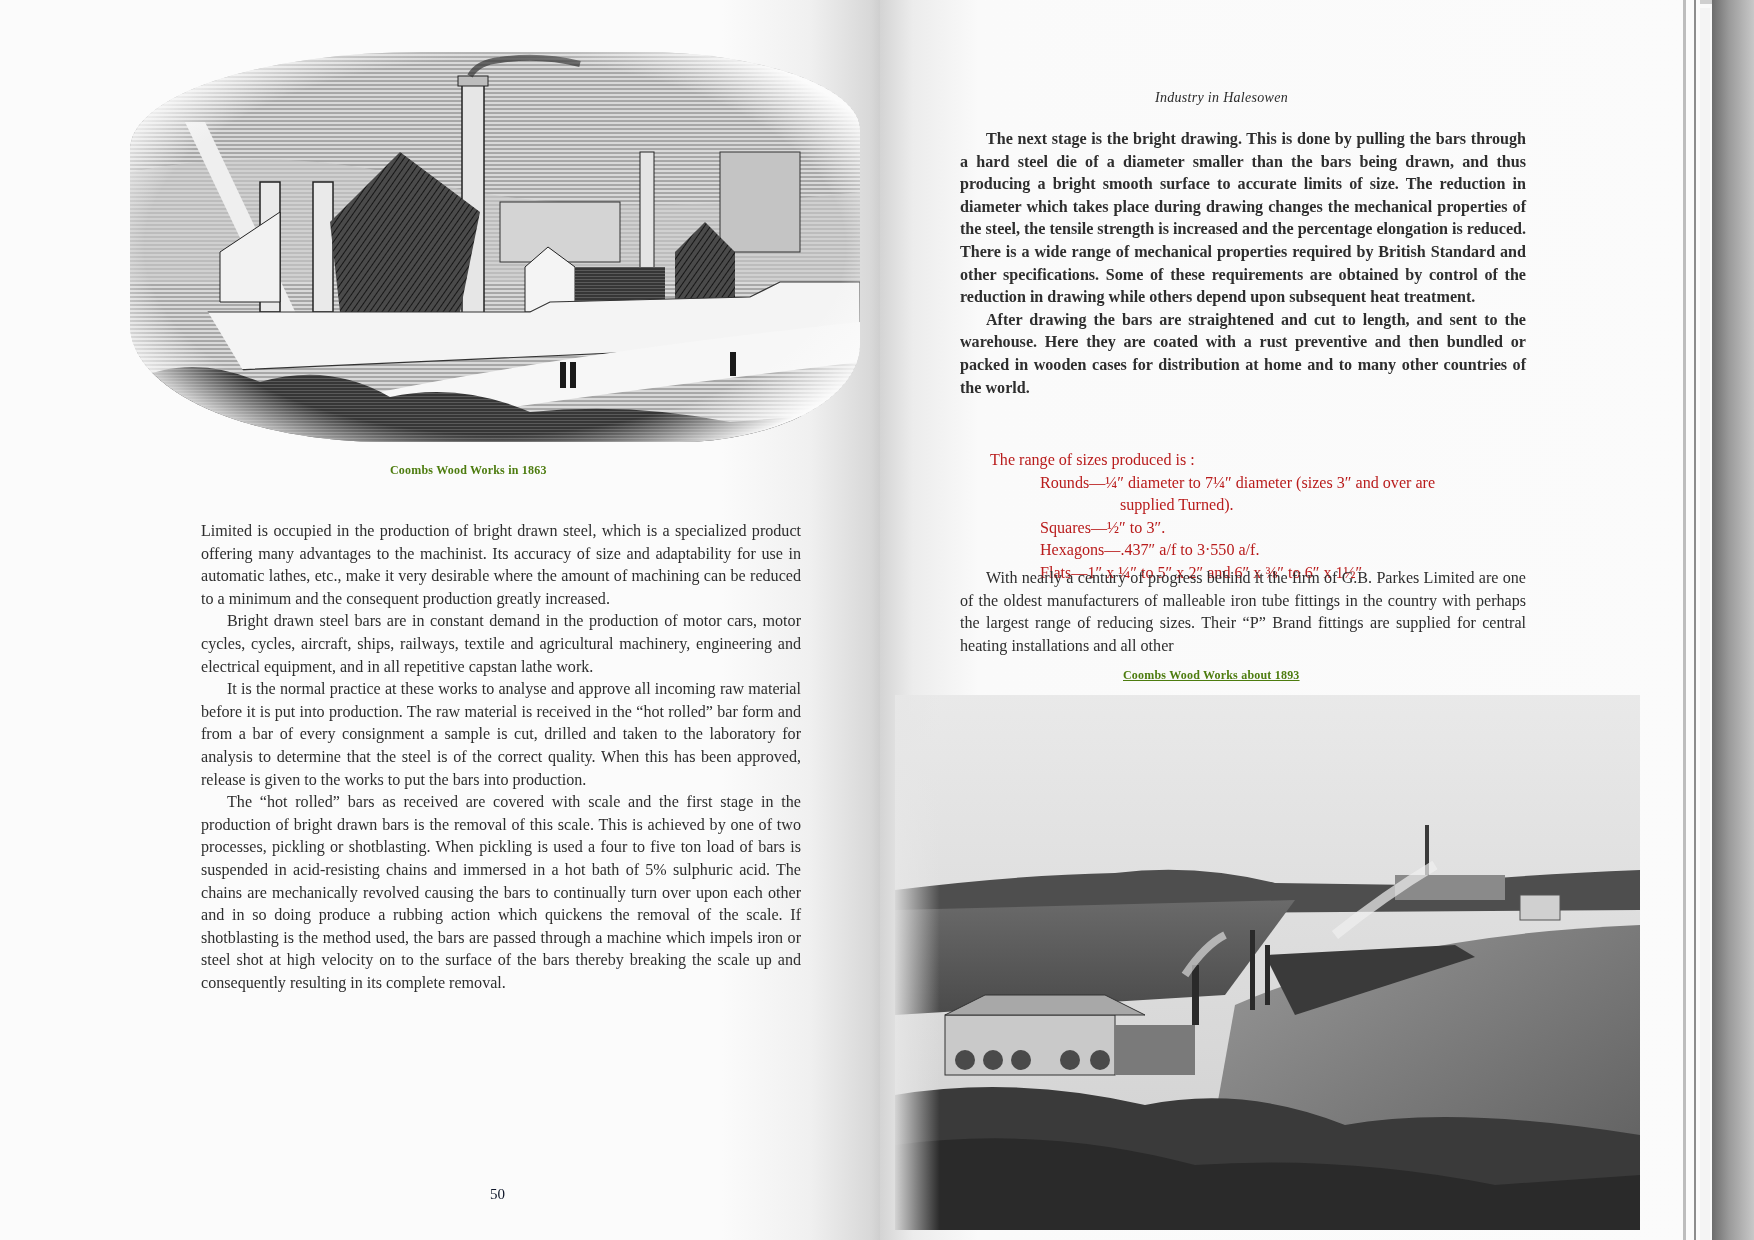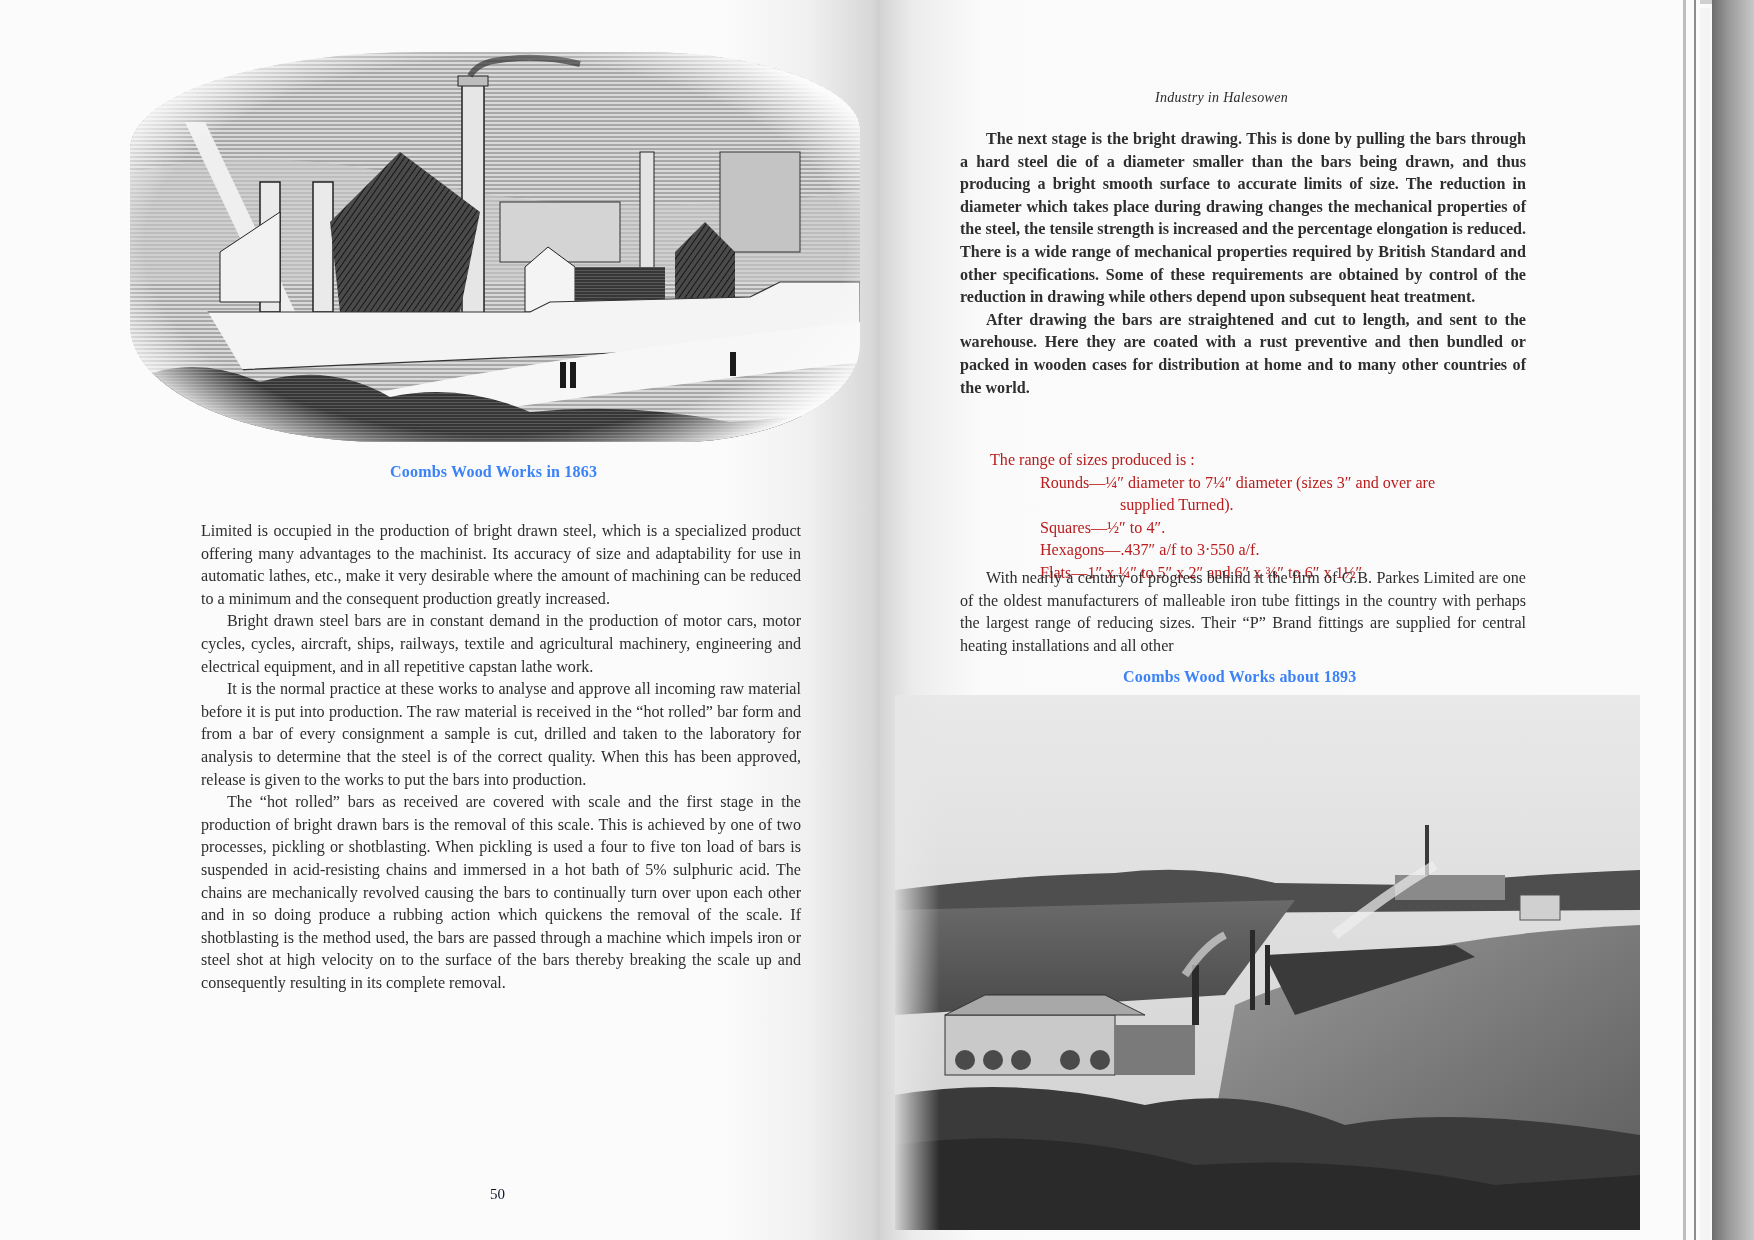--- a/index.html
+++ b/index.html
@@ -29,24 +29,24 @@
   
   .engraving {
     position: absolute; left: 130px; top: 52px; width: 730px; height: 390px;
     border-radius: 40% 30% 25% 35% / 25% 20% 25% 30%;
     overflow: hidden;
   }
   .engraving svg { width: 100%; height: 100%; display: block; }
 
   .caption {
     position: absolute; font-family: "Liberation Serif", serif; font-weight: bold;
-    font-size: 16px; color: #3b82f6; letter-spacing: 0.2px; white-space: nowrap;
+    font-size: 12px; color: #4d7c0f; letter-spacing: 0.2px; white-space: nowrap;
   }
   .caption-left { left: 390px; top: 463px; }
-  .caption-right { left: 1123px; top: 668px; }
+  .caption-right { left: 1123px; top: 668px; text-decoration: underline; }
 
   .running-head {
     position: absolute; left: 1155px; top: 90px; font-style: italic;
     font-size: 14px; letter-spacing: 0.3px; color: #2a2a2a;
   }
 
   .text-block { position: absolute; font-size: 16.1px; line-height: 22.6px; color: #2e2e2e; text-align: justify; }
   .text-left { left: 201px; top: 520px; width: 600px; }
   .text-right { left: 960px; top: 128px; width: 566px; font-weight: bold; }
   .text-block p { margin: 0; text-indent: 26px; }
@@ -157,21 +157,21 @@
 
   <div class="text-block text-right">
     <p>The next stage is the bright drawing. This is done by pulling the bars through a hard steel die of a diameter smaller than the bars being drawn, and thus producing a bright smooth surface to accurate limits of size. The reduction in diameter which takes place during drawing changes the mechanical properties of the steel, the tensile strength is increased and the percentage elongation is reduced. There is a wide range of mechanical properties required by British Standard and other specifications. Some of these requirements are obtained by control of the reduction in drawing while others depend upon subsequent heat treatment.</p>
     <p>After drawing the bars are straightened and cut to length, and sent to the warehouse. Here they are coated with a rust preventive and then bundled or packed in wooden cases for distribution at home and to many other countries of the world.</p>
   </div>
 
   <div class="sizes">
     <div class="row intro">The range of sizes produced is :</div>
     <div class="row">Rounds—¼″ diameter to 7¼″ diameter (sizes 3″ and over are</div>
     <div class="row cont">supplied Turned).</div>
-    <div class="row">Squares—½″ to 4″.</div>
+    <div class="row">Squares—½″ to 3″.</div>
     <div class="row">Hexagons—.437″ a/f to 3·550 a/f.</div>
     <div class="row">Flats—1″ x ¼″ to 5″ x 2″ and 6″ x ⅜″ to 6″ x 1½″</div>
   </div>
 
   <div class="text-block text-right-2">
     <p>With nearly a century of progress behind it the firm of G.B. Parkes Limited are one of the oldest manufacturers of malleable iron tube fittings in the country with perhaps the largest range of reducing sizes. Their “P” Brand fittings are supplied for central heating installations and all other</p>
   </div>
 
   <div class="caption caption-right">Coombs Wood Works about 1893</div>
 

